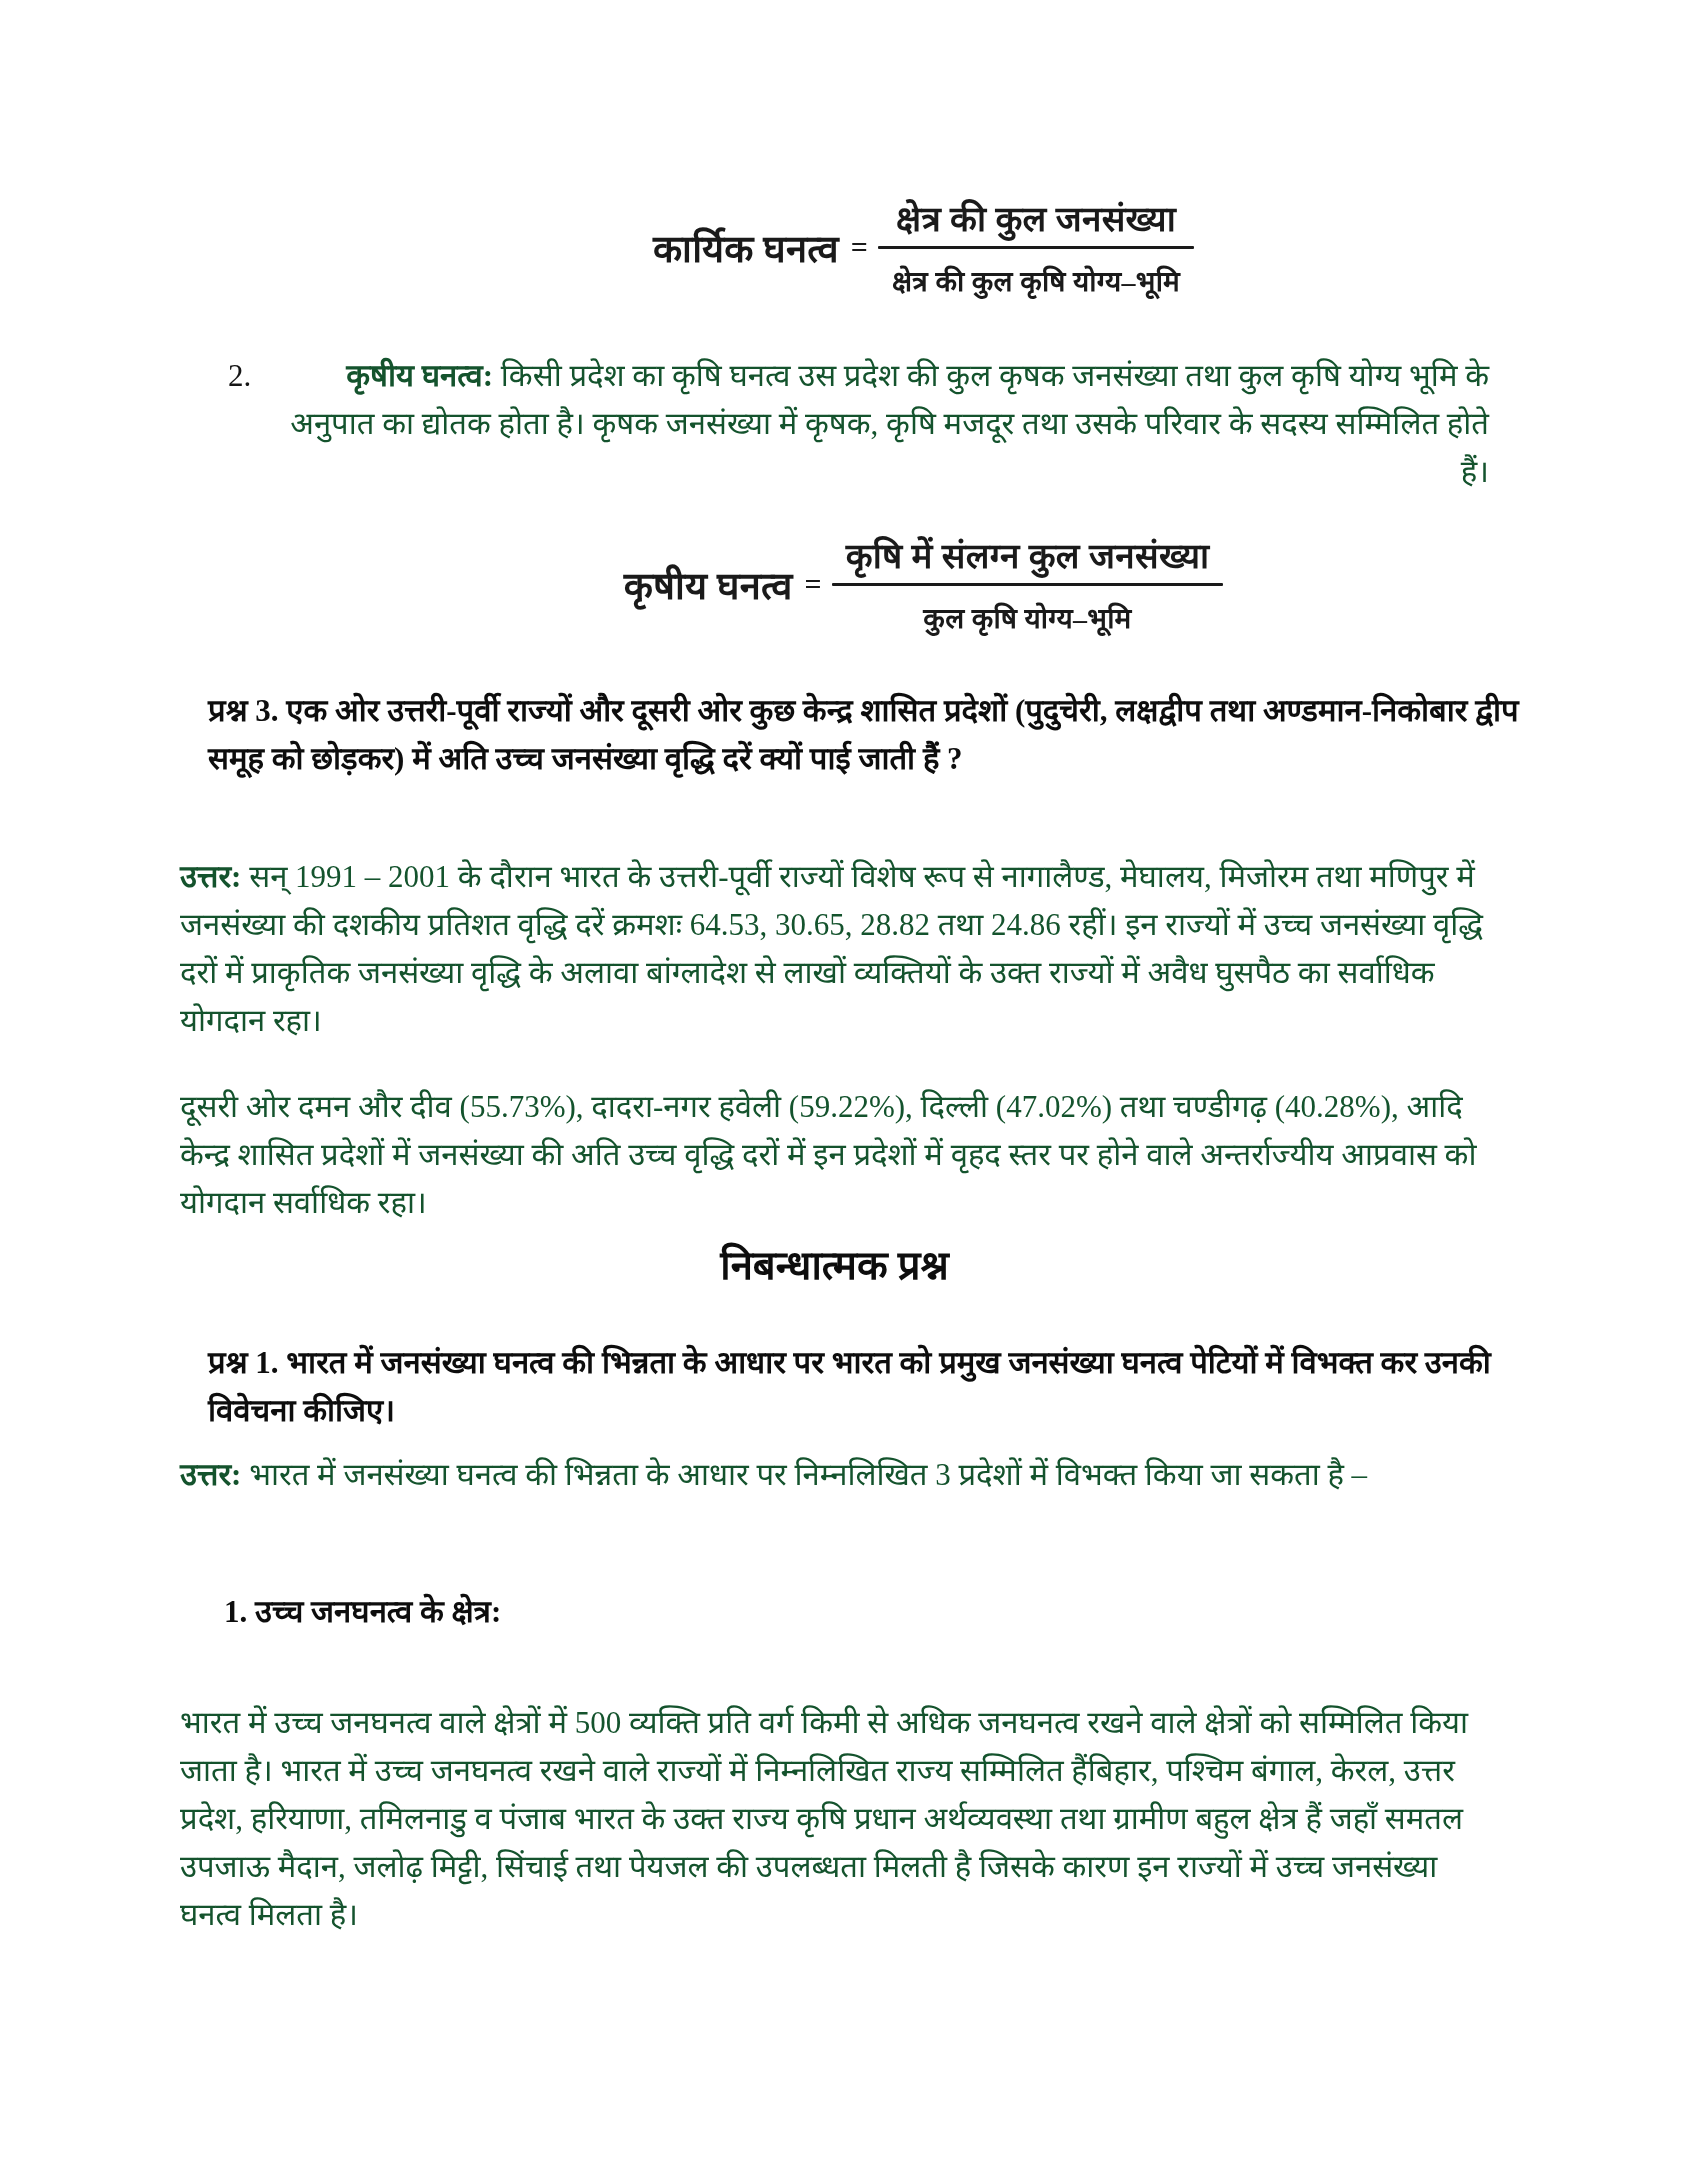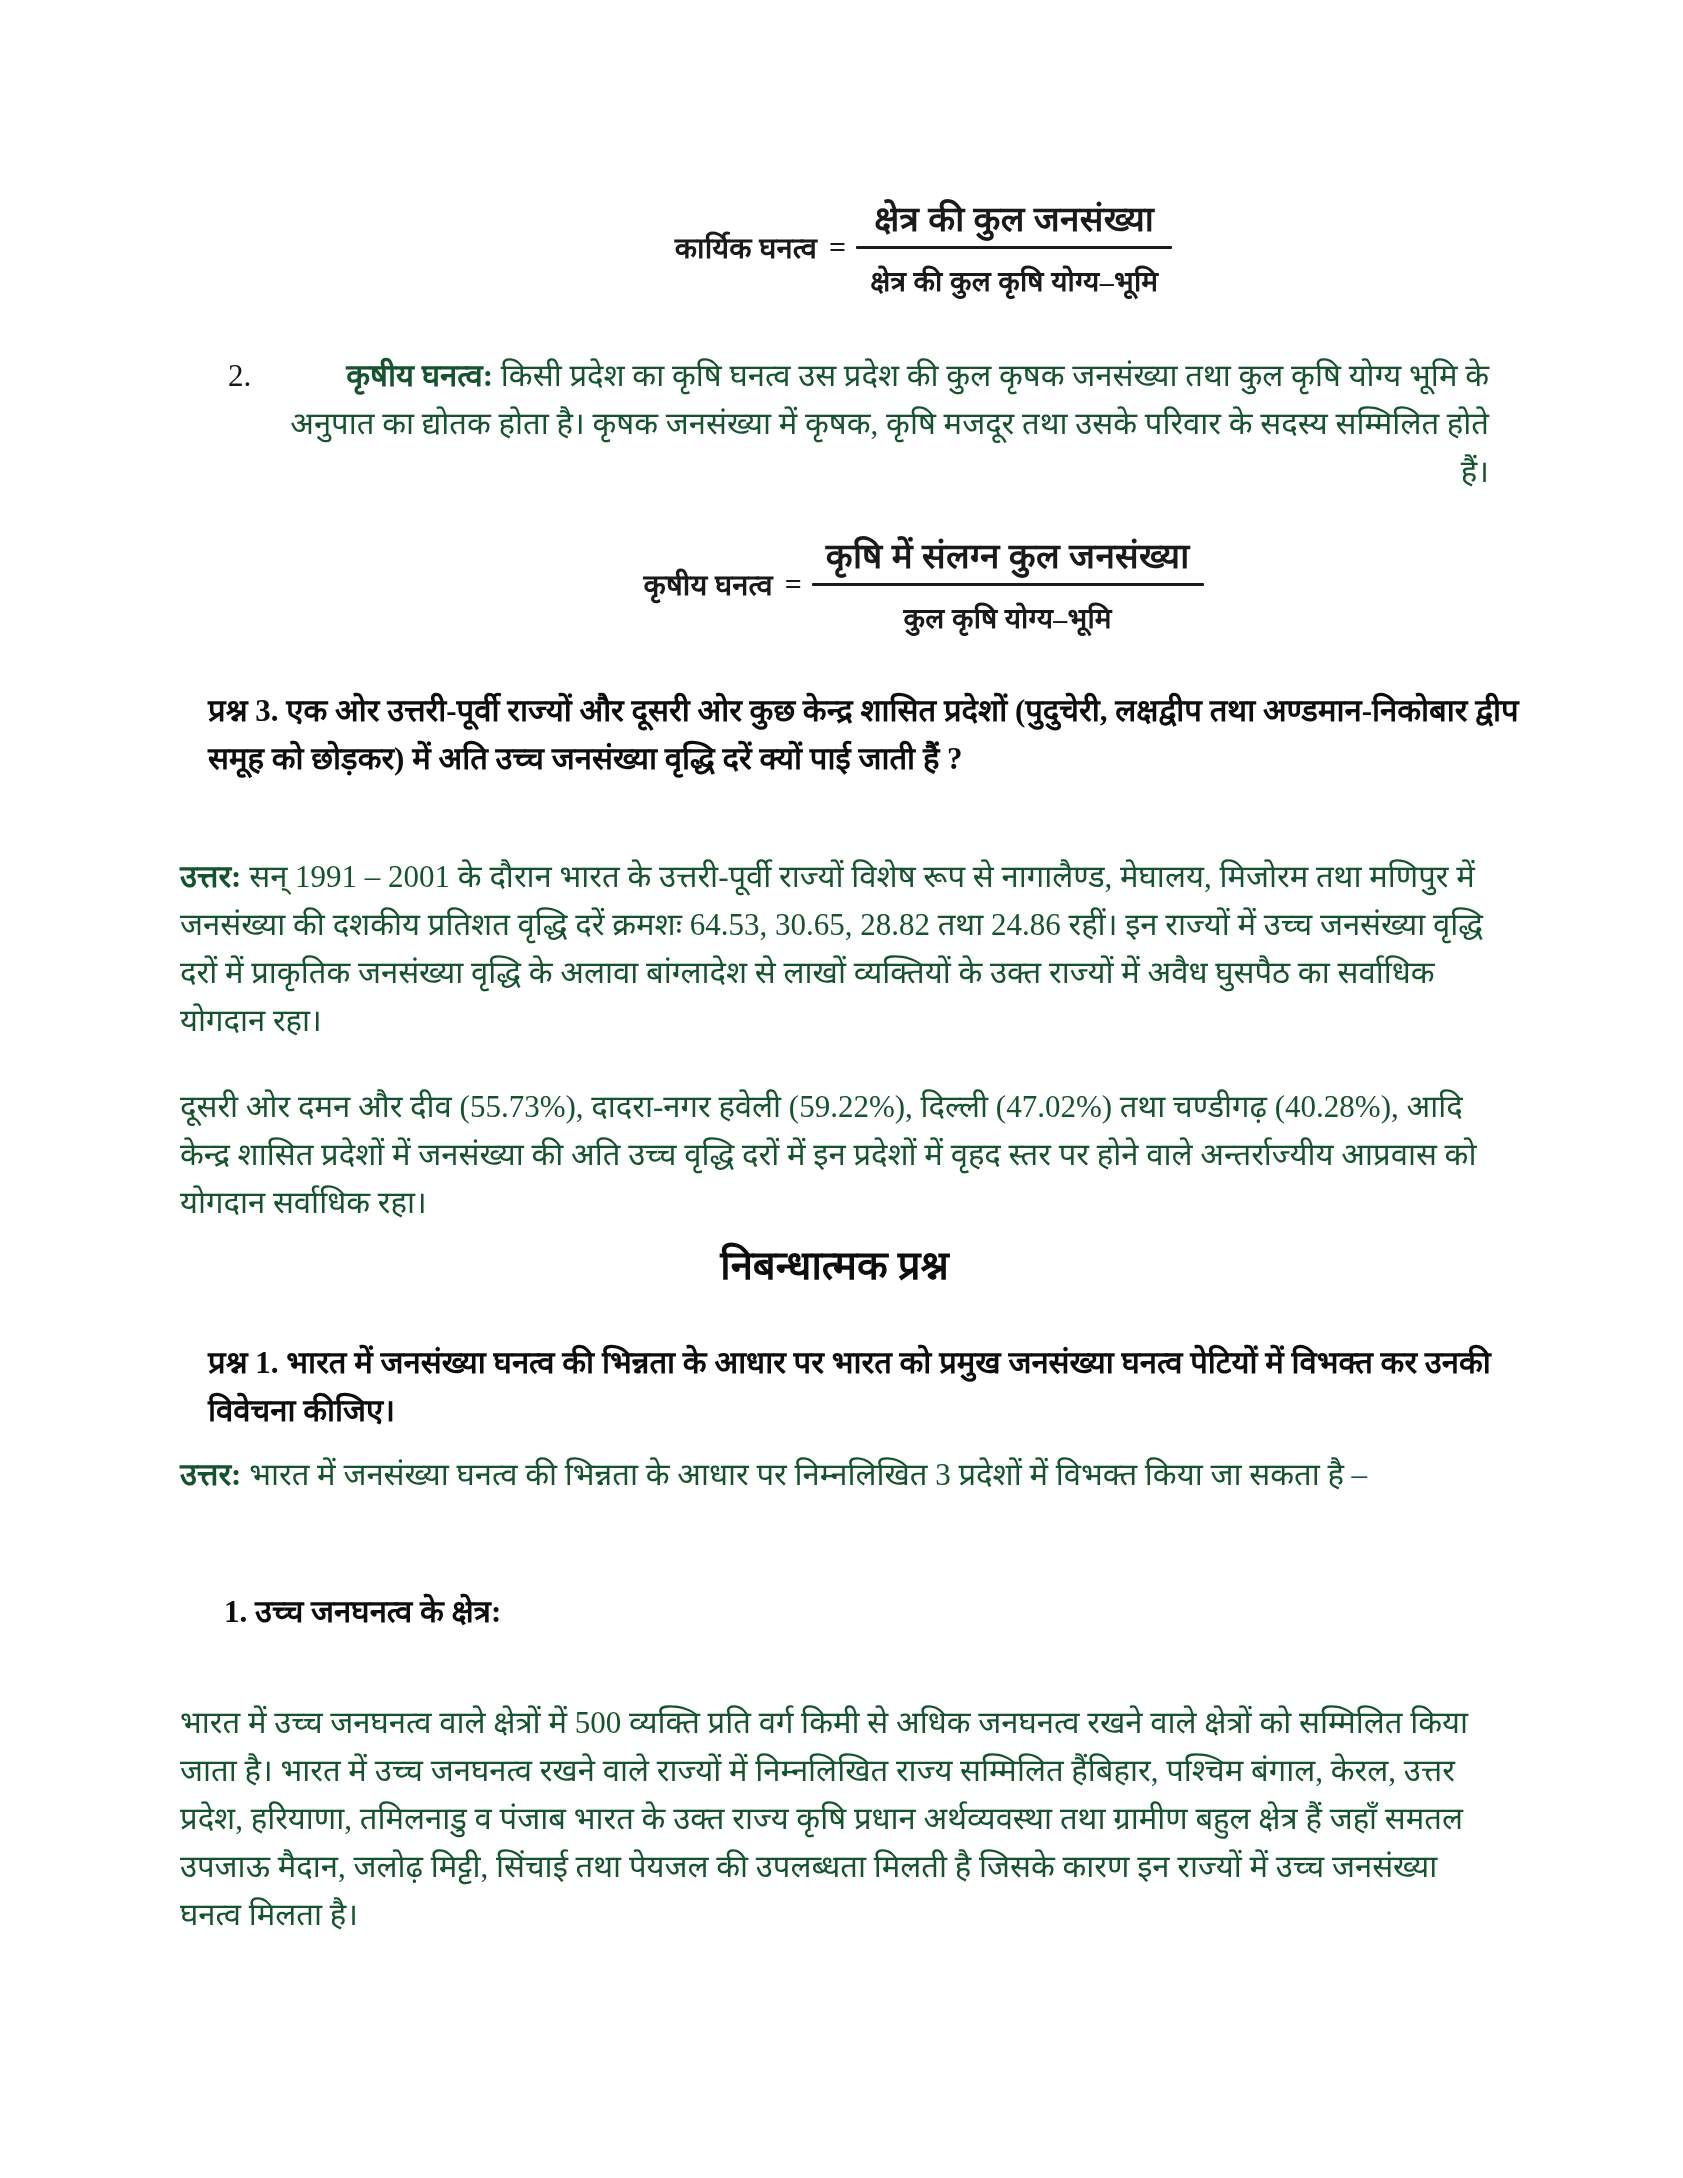--- a/index.html
+++ b/index.html
@@ -37,21 +37,21 @@
     align-items: center;
     width: 100%;
   }
   .formula {
     display: flex;
     align-items: center;
     font-family: "Liberation Serif", "DejaVu Serif", serif;
     color: #1a1a1a;
   }
   .formula .lhs {
-    font-size: 29px;
+    font-size: 38px;
     font-weight: 600;
     letter-spacing: 0.2px;
     padding-right: 10px;
     white-space: nowrap;
   }
   .formula .eq {
     font-size: 30px;
     font-weight: 600;
     padding: 0 10px 0 2px;
   }

